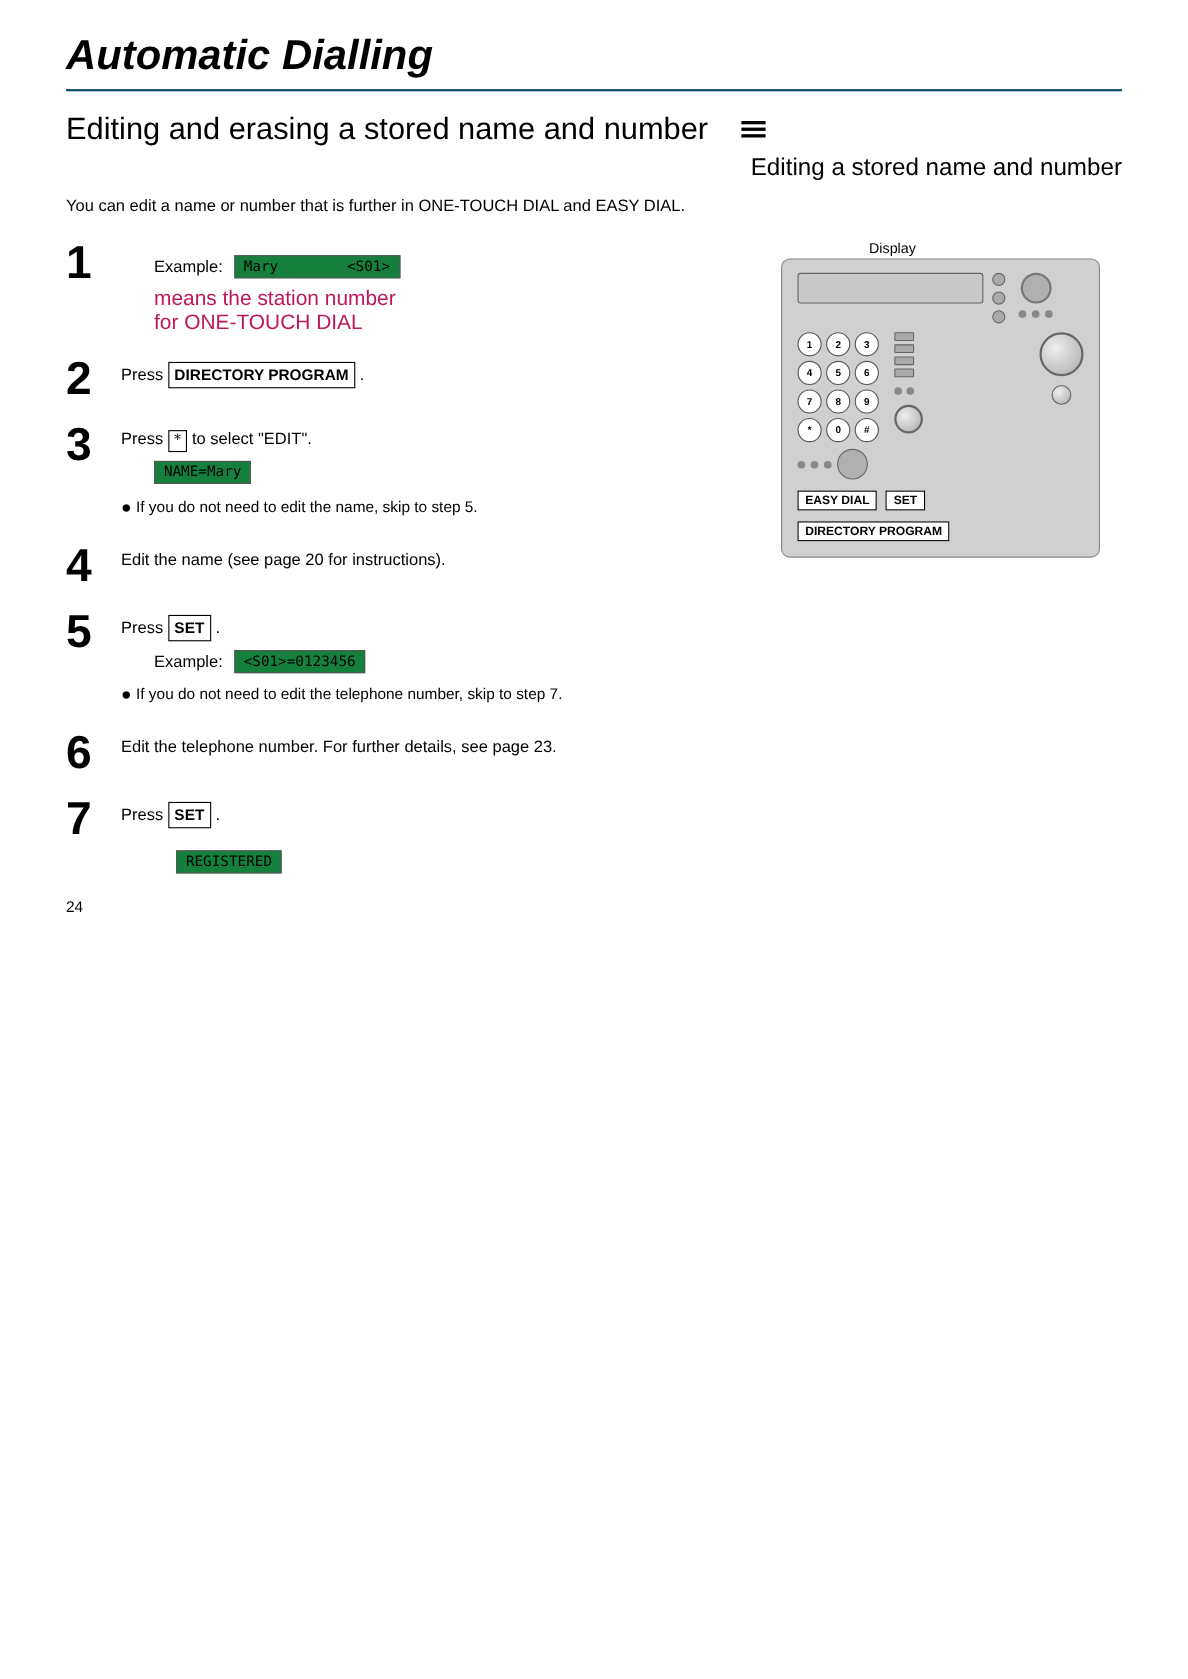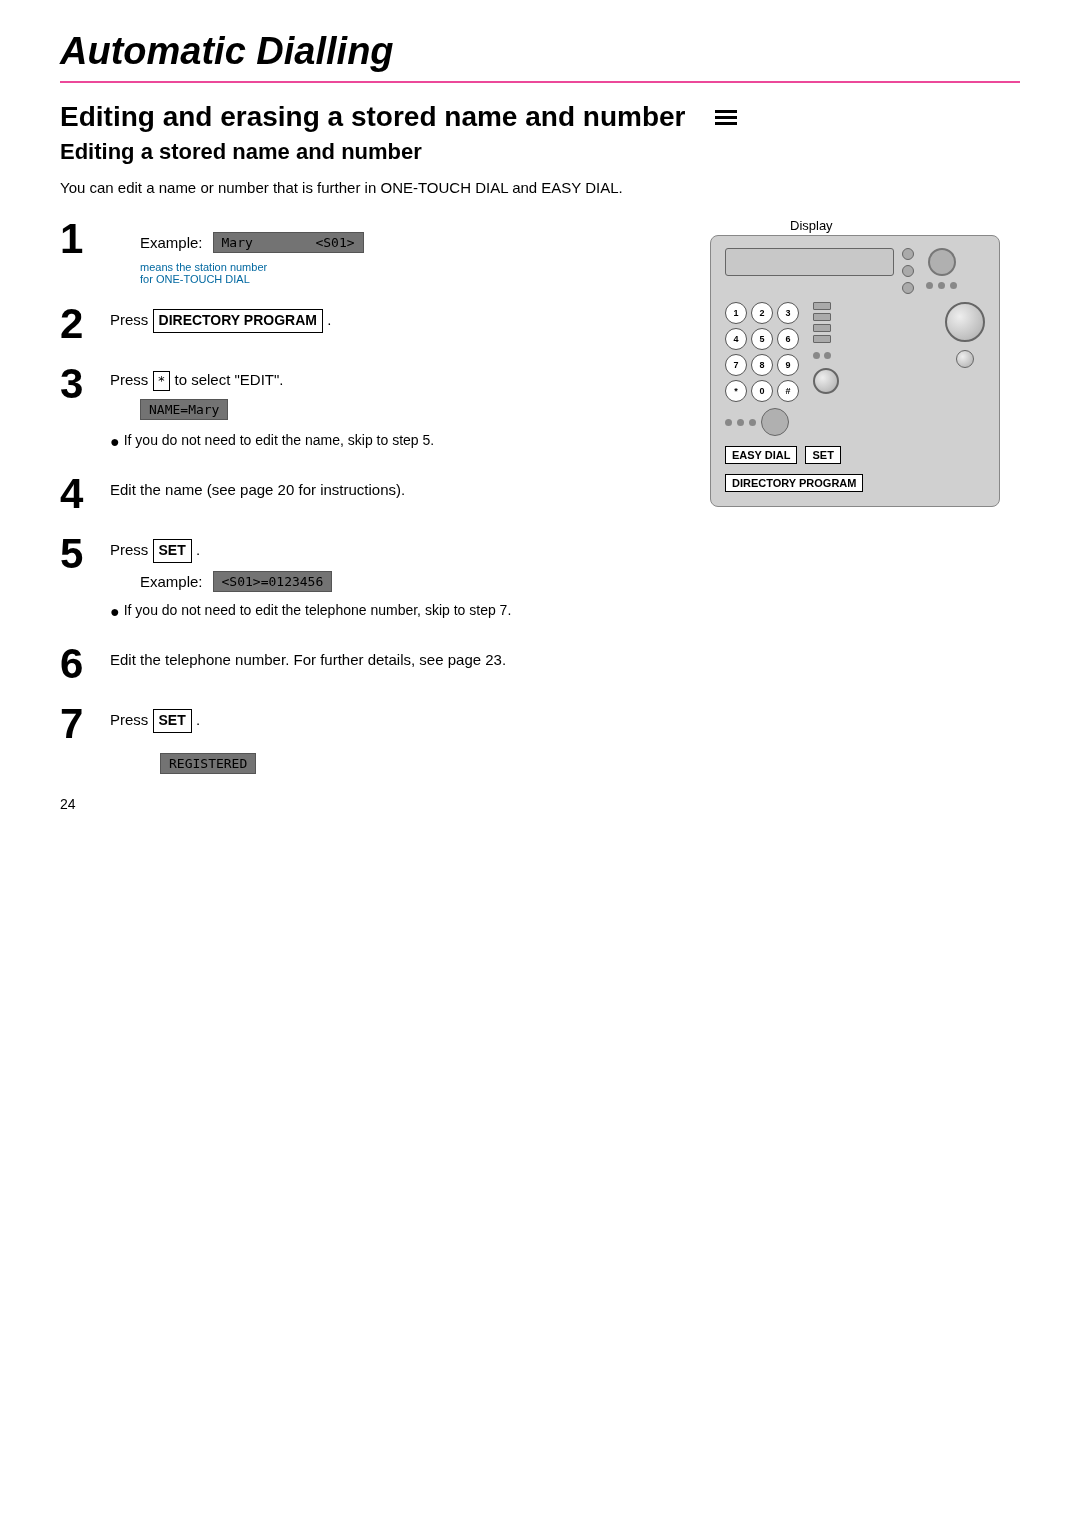--- a/index.html
+++ b/index.html
@@ -10,49 +10,50 @@
       color: #000;
       width: 1080px;
       min-height: 1526px;
       padding: 30px 60px 60px 60px;
     }
     .page-title {
       font-style: italic;
       font-weight: bold;
       font-size: 38px;
       margin-bottom: 6px;
-      border-bottom: 2px solid #ec4899;
+      border-bottom: 2px solid #0c4a6e;
       padding-bottom: 8px;
     }
     .section-title-large {
       font-size: 28px;
-      font-weight: bold;
+      font-weight: normal;
       margin-top: 18px;
       margin-bottom: 4px;
       display: flex;
       align-items: center;
       gap: 24px;
     }
     .section-title-large .lines-icon {
       display: flex;
       flex-direction: column;
       gap: 3px;
       margin-left: 6px;
     }
     .section-title-large .lines-icon span {
       display: block;
       width: 22px;
       height: 3px;
       background: #000;
     }
     .section-title-medium {
       font-size: 22px;
-      font-weight: bold;
+      font-weight: normal;
       margin-top: 6px;
       margin-bottom: 14px;
+      text-align: right;
     }
     .intro-text {
       font-size: 15px;
       margin-bottom: 22px;
     }
     .content-area {
       display: flex;
       gap: 30px;
     }
     .steps-col {
@@ -99,21 +100,21 @@
       font-size: 13px;
       font-family: monospace;
       background: #fff;
     }
     .display-box {
       display: inline-block;
       border: 1px solid #555;
       padding: 2px 8px;
       font-family: monospace;
       font-size: 13px;
-      background: #737373;
+      background: #15803d;
       margin-top: 4px;
       margin-bottom: 4px;
     }
     .example-row {
       display: flex;
       align-items: center;
       gap: 10px;
       margin-top: 4px;
       margin-bottom: 4px;
       margin-left: 30px;
@@ -125,22 +126,22 @@
       font-size: 14px;
       margin-top: 6px;
       margin-bottom: 4px;
     }
     .note-dot {
       font-size: 16px;
       line-height: 1.2;
     }
     .station-note {
       margin-left: 30px;
-      font-size: 11px;
-      color: #0369a1;
+      font-size: 19px;
+      color: #be185d;
       margin-top: 2px;
     }
     
     .device-wrapper {
       display: flex;
       flex-direction: column;
       align-items: flex-start;
     }
     .display-label {
       font-size: 13px;

